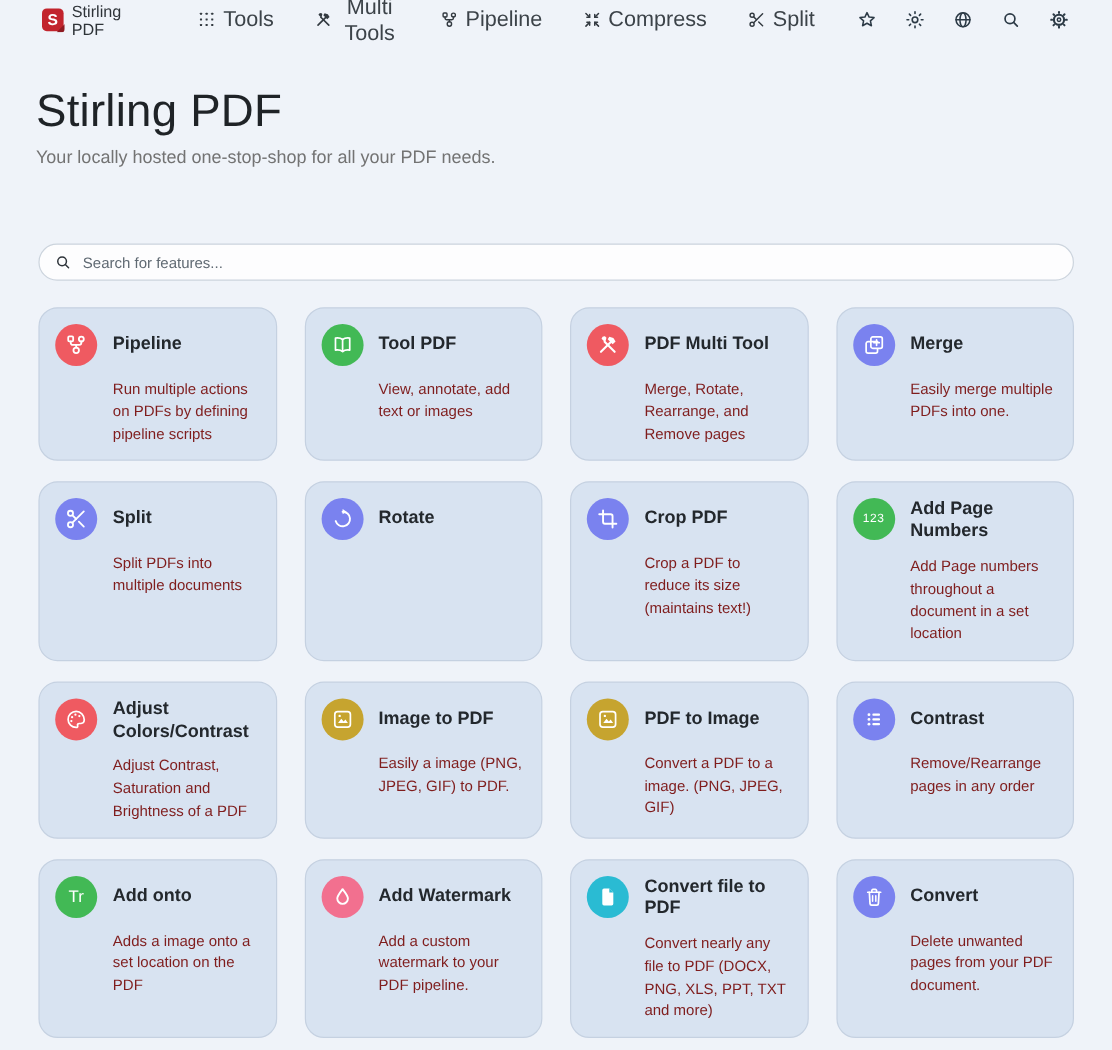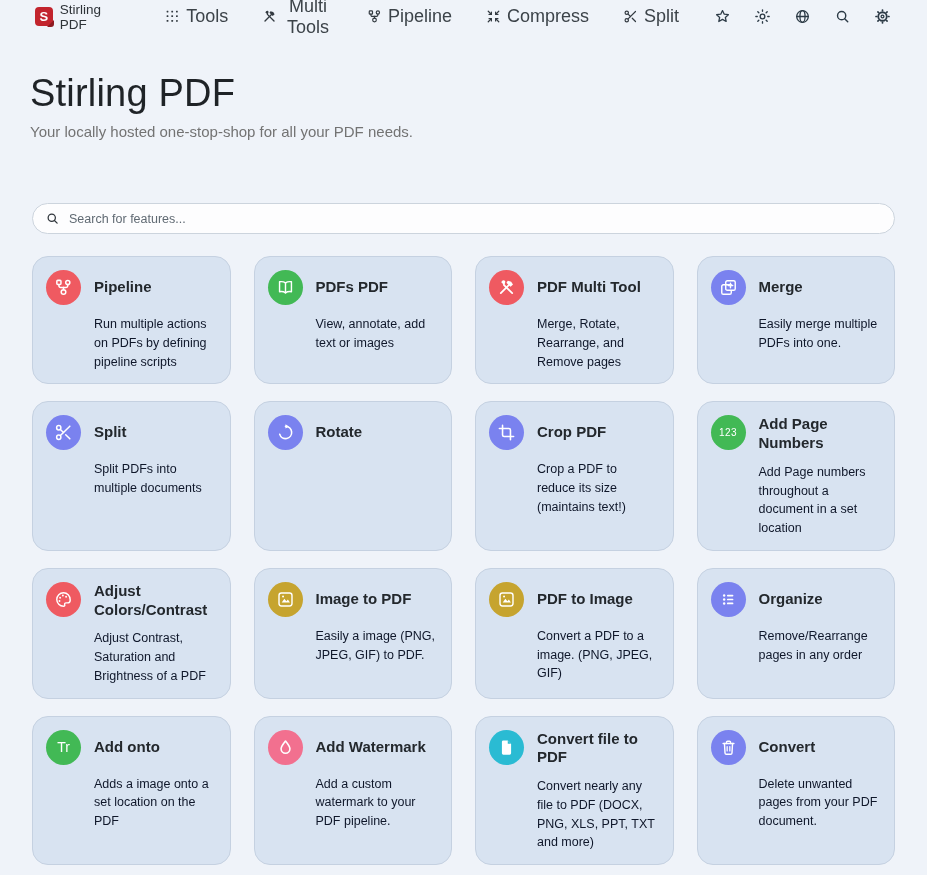--- a/index.html
+++ b/index.html
@@ -104,21 +104,21 @@
   .glyph-text { font-weight: 400; color: #fff; line-height: 1; }
   .card-title {
     grid-column: 2; grid-row: 1;
     align-self: center;
     font-size: 15px; font-weight: 700; color: #23282d;
     line-height: 1.25;
   }
   .card-desc {
     grid-column: 2; grid-row: 2;
     margin-top: 10px;
-    font-size: 12.5px; color: #0f172a;
+    font-size: 12.5px; color: #7f1d1d;
     line-height: 1.5;
   }
 </style>
 </head>
 <body>
 
 <nav class="navbar">
   <div class="brand">
     <div class="logo">
       <span>S</span>
@@ -272,21 +272,21 @@
       <div class="card-title">Pipeline</div>
       <div class="card-desc">Run multiple actions on PDFs by defining pipeline scripts</div>
     </div>
     <div class="card" style="--c: #42b955;">
       <div class="card-circle">
         <svg viewBox="0 0 24 24" fill="none" stroke="currentColor" stroke-linecap="round" stroke-linejoin="round" stroke-width="1.8">
           <path d="M12 6.2C10.2 4.8 7.4 4.3 4.5 4.7v12.6c2.9-.4 5.7.1 7.5 1.5 1.8-1.4 4.6-1.9 7.5-1.5V4.7c-2.9-.4-5.7.1-7.5 1.5Z"></path>
           <path d="M12 6.2v12.6"></path>
         </svg>
       </div>
-      <div class="card-title">PDFs PDF</div>
+      <div class="card-title">Tool PDF</div>
       <div class="card-desc">View, annotate, add text or images</div>
     </div>
     <div class="card" style="--c: #ef5a61;">
       <div class="card-circle">
         <svg viewBox="0 0 24 24" fill="none" stroke="currentColor" stroke-linecap="round" stroke-linejoin="round" stroke-width="2.2">
           <path d="M4.8 19.2 15.2 8.8"></path>
           <path d="M13.6 3.4l4.3 1.2 2.3 3.6-3.1 2.9-5.2-5.2Z" fill="currentColor" stroke="none"></path>
           <path d="M8.6 8.6 19.2 19.2"></path>
           <path d="M8.9 8.9 5.4 5.4A3.4 3.4 0 0 1 9 2.8l1.6 1.6-1 3.7Z" fill="currentColor" stroke="none"></path>
         </svg>
@@ -385,21 +385,21 @@
       <div class="card-circle">
         <svg viewBox="0 0 24 24" fill="currentColor">
           <circle cx="6.5" cy="7" r="1.5"></circle>
           <circle cx="6.5" cy="12" r="1.5"></circle>
           <circle cx="6.5" cy="17" r="1.5"></circle>
           <rect x="10" y="5.9" width="8.2" height="2.2" rx="1.1"></rect>
           <rect x="10" y="10.9" width="8.2" height="2.2" rx="1.1"></rect>
           <rect x="10" y="15.9" width="8.2" height="2.2" rx="1.1"></rect>
         </svg>
       </div>
-      <div class="card-title">Organize</div>
+      <div class="card-title">Contrast</div>
       <div class="card-desc">Remove/Rearrange pages in any order</div>
     </div>
     <div class="card" style="--c: #42b955;">
       <div class="card-circle">
         <span class="glyph-text" style="font-size:14px">Tr</span>
       </div>
       <div class="card-title">Add onto</div>
       <div class="card-desc">Adds a image onto a set location on the PDF</div>
     </div>
     <div class="card" style="--c: #f2708f;">

